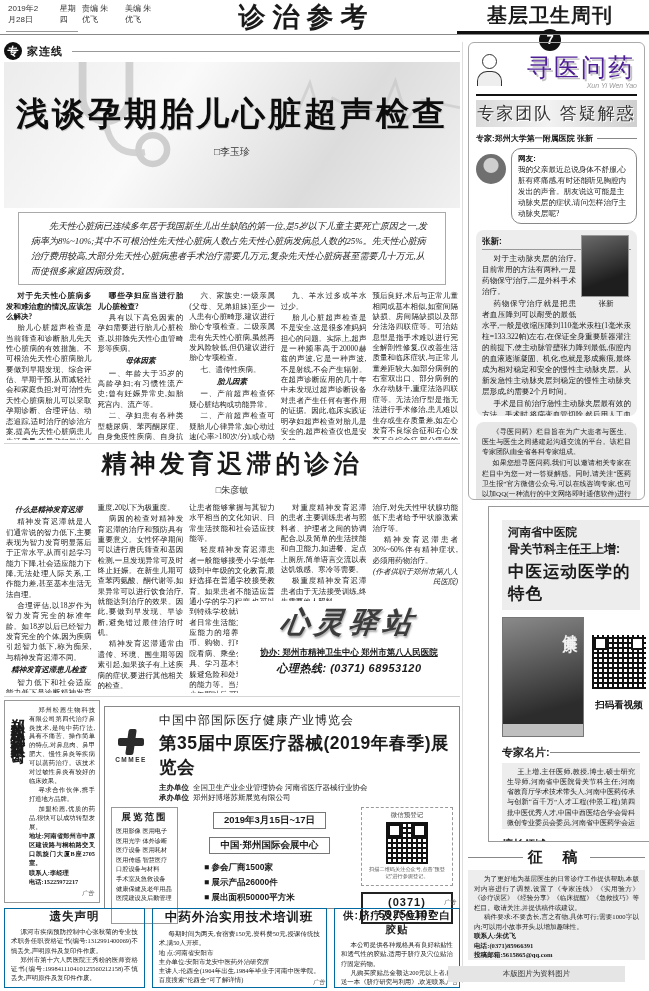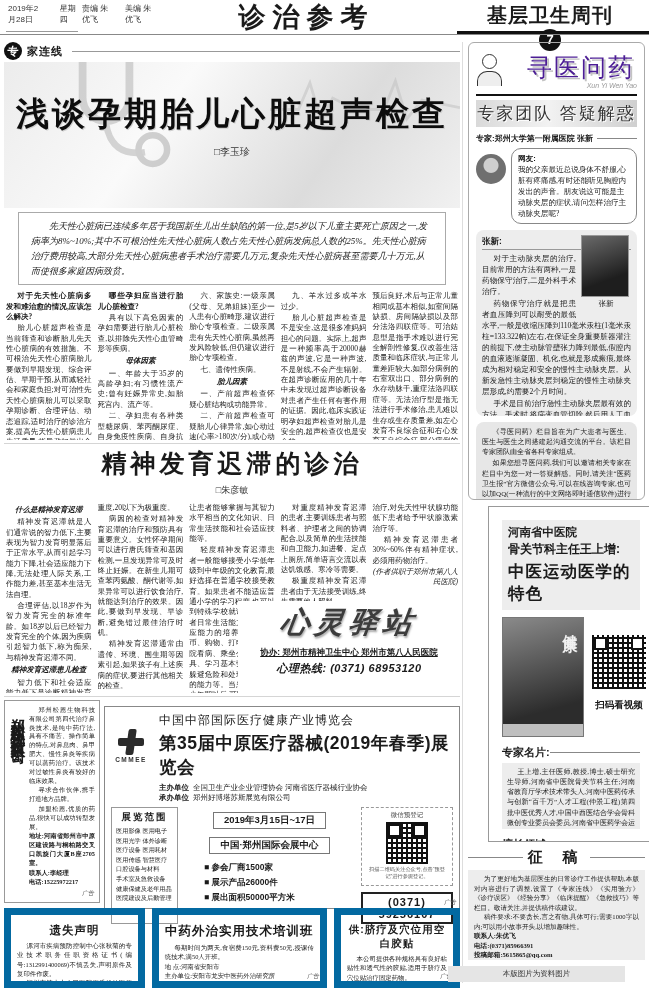--- a/index.html
+++ b/index.html
@@ -83,21 +83,21 @@
   .wechat-reg{border:1px dashed #999;padding:3px 2px 4px;}
   .wechat-reg .wr-label{font-size:6.5px;color:#444;margin-bottom:2px;}
   .qr{position:relative;width:42px;height:42px;margin:0 auto;background:repeating-linear-gradient(0deg,#111 0 2px,transparent 2px 5px),repeating-linear-gradient(90deg,#111 0 2px,#fff 2px 5px);}
   .qr::before{content:"";position:absolute;left:2px;top:2px;width:9px;height:9px;border:2px solid #111;background:#fff;}
   .qr::after{content:"";position:absolute;right:2px;top:2px;width:9px;height:9px;border:2px solid #111;background:#fff;}
   .qr-note{font-size:5.2px;color:#555;margin-top:2px;line-height:1.4;}
   .expo-phone{border:2px solid #222;font-size:11px;font-weight:bold;padding:2px 0;margin-top:6px;letter-spacing:1px;}
 
   
   #bottomads{position:absolute;left:4px;top:908px;width:456px;height:80px;display:flex;gap:7px;}
-  .sm-ad{border:7px solid #0369a1;padding:8px 6px;font-family:"Liberation Serif",serif;overflow:hidden;position:relative;}
+  .sm-ad{border:1px solid #0369a1;padding:0 6px;font-family:"Liberation Serif",serif;overflow:hidden;position:relative;}
   .sm-ad h3{text-align:center;font-size:11.5px;letter-spacing:1px;margin-bottom:3px;font-family:"Liberation Sans",sans-serif;}
   .sm-ad p{font-size:6.4px;line-height:1.45;text-align:justify;text-indent:1.5em;}
   .sm-ad p.nin{text-indent:0;}
   #ad-loss{width:143px;}
   #ad-train{width:178px;}
   #ad-paste{width:128px;}
   #ad-train h3{font-size:12.5px;}
   #ad-paste h3{font-size:10.5px;}
 
   

